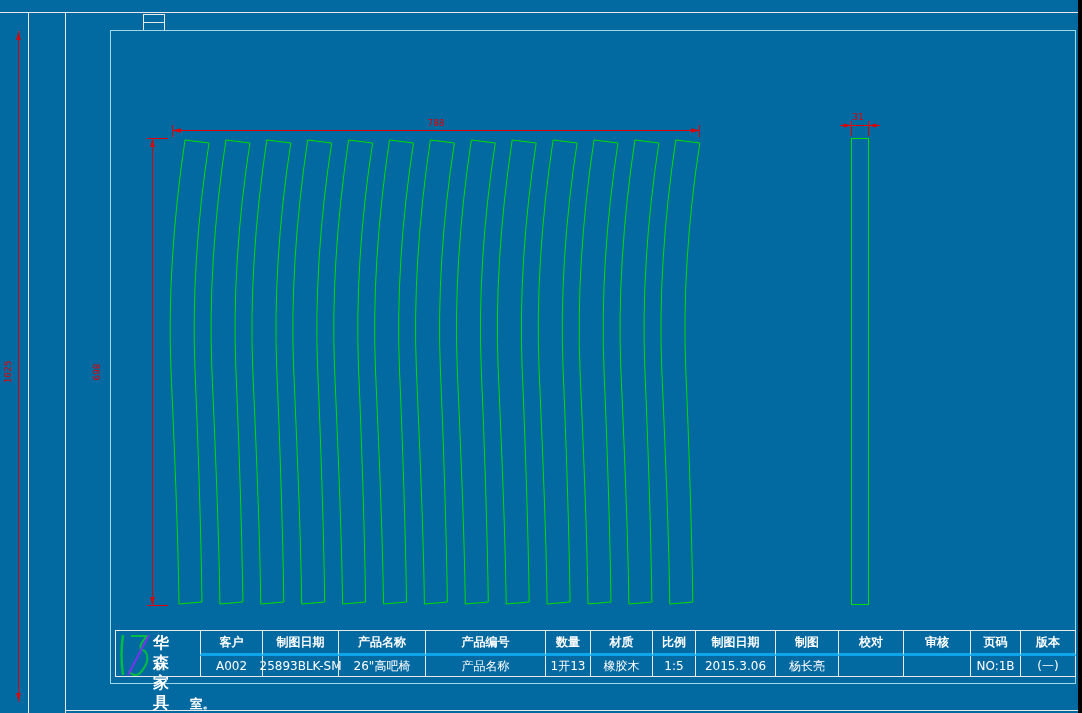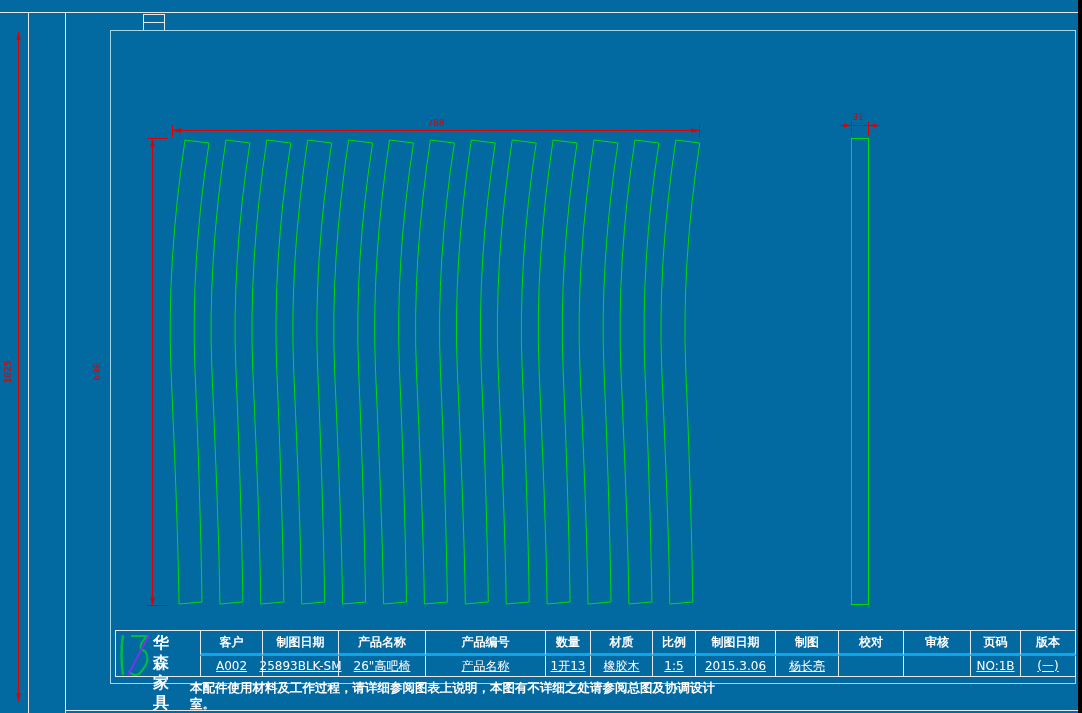--- a/index.html
+++ b/index.html
@@ -9,21 +9,21 @@
 
   
   .hrow{position:absolute;left:115px;top:630px;width:961px;height:26px;display:flex;
         border-top:1px solid #e8e8e8;box-sizing:border-box;z-index:3;}
   .vrow{position:absolute;left:115px;top:656px;width:961px;height:21px;display:flex;
         box-sizing:border-box;z-index:3;}
   .cell{box-sizing:border-box;border-left:1px solid #e8e8e8;color:#fff;font-size:12px;
         display:flex;align-items:center;justify-content:center;white-space:nowrap;overflow:visible;}
   .hrow .cell{border-bottom:3px solid #0ea5e9;font-weight:bold;}
   .hrow .logo-cell{border-bottom:none;position:relative;justify-content:flex-start;overflow:visible;}
-  .vrow .cell{border-bottom:1px solid #e8e8e8;text-decoration:underline;}
+  .vrow .cell{border-bottom:1px solid #e8e8e8;}
   .last{border-right:1px solid #e8e8e8;}
 
   .logo-glyph{position:absolute;left:3px;top:1px;}
   .logo-chars{position:absolute;left:36px;top:2px;width:18px;text-align:center;
               font-size:16px;font-weight:bold;color:#fff;line-height:20px;}
   .note{position:absolute;color:#fff;font-size:12.5px;font-weight:bold;white-space:nowrap;z-index:2;}
   .note1{left:190px;top:680px;}
   .note2{left:190px;top:696px;}
 </style>
 </head>
@@ -141,16 +141,15 @@
     <div class="cell" style="width:62px">橡胶木</div>
     <div class="cell" style="width:43px">1:5</div>
     <div class="cell" style="width:80px">2015.3.06</div>
     <div class="cell" style="width:63px">杨长亮</div>
     <div class="cell" style="width:65px"></div>
     <div class="cell" style="width:67px"></div>
     <div class="cell" style="width:50px">NO:1B</div>
     <div class="cell last" style="width:56px">(一)</div>
   </div>
 
-  <div class="note note1">本配件使用材料及工作过程，请详细参阅图表上说明，本图有不详细之处请参阅总图及协调设计</div>
   <div class="note note2">室。</div>
 
 </div>
 
 </body></html>

